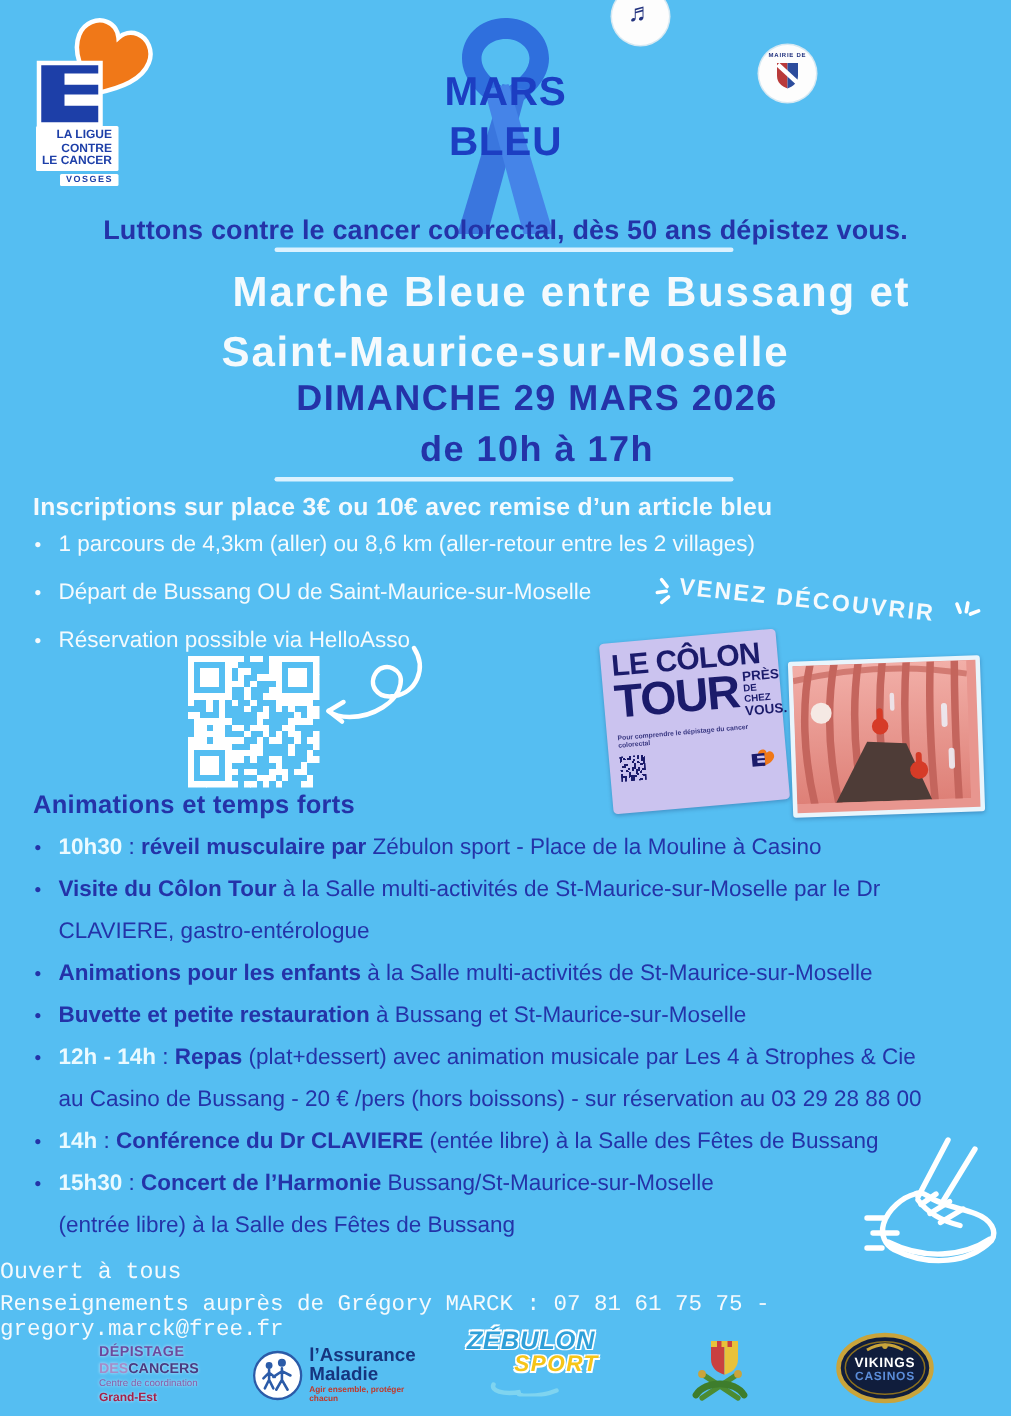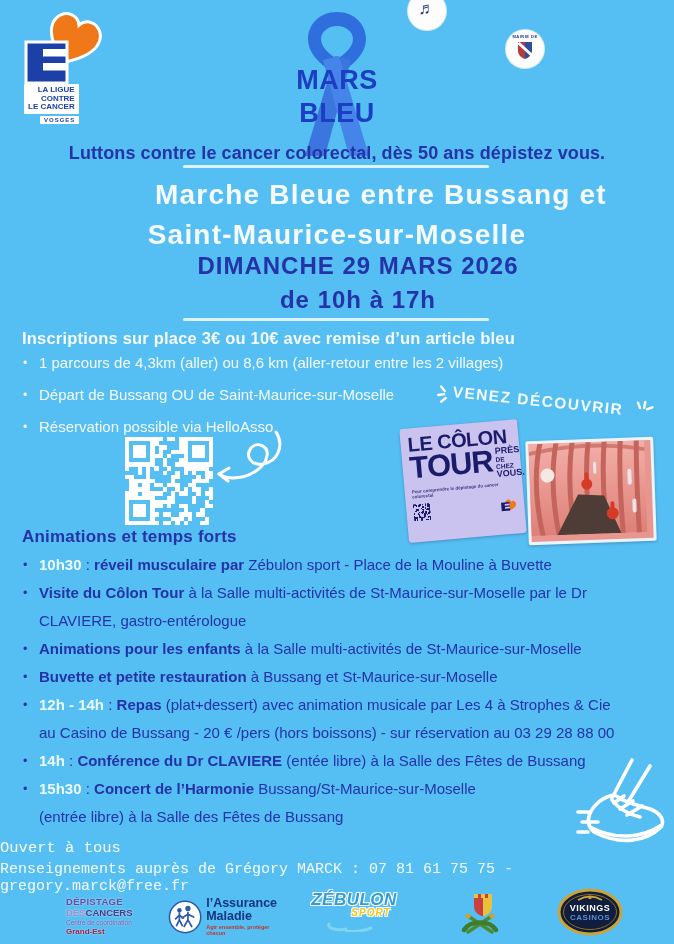--- a/index.html
+++ b/index.html
@@ -20,21 +20,21 @@
     margin:-4px 0 0 6px; background:#FFFFFF; width:fit-content; padding:2px 4px;
     color:var(--ligue-blue); font-weight:800; font-size:8px; line-height:8.5px;
     text-align:right; border-radius:1px;
   }
   .ligue-region{
     margin:2px 0 0 22px; background:#FFFFFF; width:fit-content; padding:1px 4px;
     color:var(--ligue-blue); font-weight:700; font-size:6px; letter-spacing:1px; border-radius:1px;
   }
   .ribbon-wrap{left:293px; top:8px; width:88px; height:150px;}
   .mars-text{
-    left:257px; top:64px; width:160px; text-align:center;
+    left:257px; top:45px; width:160px; text-align:center;
     color:var(--mars); font-weight:800; font-size:27px; line-height:33px; letter-spacing:.5px;
   }
   .tagline{
     left:0; top:143px; width:100%; text-align:center;
     color:var(--navy); font-weight:800; font-size:18px; letter-spacing:.1px;
   }
   .divider{left:183px; width:306px; height:3px; background:var(--underline); border-radius:2px;}
   .hr1{top:165px;} .hr2{top:318px;}
   .title-line{left:0; width:100%; text-align:center; color:var(--white-ink);
     font-weight:800; font-size:28px; letter-spacing:1.2px;}
@@ -98,21 +98,21 @@
   .dep .l4{color:#A62048; font-weight:800; font-size:8px; margin-top:1px;}
   .ass{left:168px; width:118px; display:flex; align-items:center; gap:4px;}
   .ass-txt .n{color:#16357F; font-weight:800; font-size:12.5px; line-height:12.5px;}
   .ass-txt .tg{color:#C0392B; font-size:5.5px; margin-top:2px; font-weight:700;}
   .zeb{left:306px; width:96px; text-align:center;}
   .zeb .n{
     color:#2F9FD8; font-weight:800; font-size:17px; letter-spacing:.5px; font-style:italic;
     text-shadow:-1px -1px 0 #fff,1px -1px 0 #fff,-1px 1px 0 #fff,1px 1px 0 #fff;
   }
   .zeb .s{
-    color:#F5C518; font-weight:800; font-size:10px; font-style:italic; letter-spacing:1px;
+    color:#F5C518; font-weight:800; font-size:15px; font-style:italic; letter-spacing:1px;
     margin-top:-3px; margin-left:34px;
     text-shadow:-1px -1px 0 #fff,1px -1px 0 #fff,-1px 1px 0 #fff,1px 1px 0 #fff;
   }
   .circle-logo{
     background:#FDFDFD; border-radius:50%; width:38px; height:38px; position:relative;
     box-shadow:0 0 0 1px #d6e8f2;
   }
   .harm{left:408px;}
   .harm .lbl{position:absolute; top:4px; width:100%; text-align:center; color:#23337F; font-size:4px; font-weight:700; letter-spacing:.8px;}
   .harm .clef{position:absolute; top:7px; width:100%; text-align:center; color:#23337F; font-size:17px;}
@@ -541,21 +541,21 @@
       <rect x="64" y="20" width="3" height="12" rx="1.5" fill="#ECECF4" opacity=".85"></rect>
       <rect x="55" y="30" width="4" height="10" rx="2" fill="#D63B27"></rect>
       <circle cx="57" cy="42" r="5.5" fill="#D63B27"></circle>
       <rect x="80" y="60" width="4" height="10" rx="2" fill="#D63B27"></rect>
       <circle cx="82" cy="72" r="6" fill="#D63B27"></circle>
     </svg>
   </div>
 
   <div class="abs sec-heading anim-h">Animations et temps forts</div>
   <ul class="abs plist anim-list" id="anim-list">
-      <li><span class="dot">•</span><span class="seg-time">10h30</span><span class="seg-n"> : </span><span class="seg-b">réveil musculaire par</span><span class="seg-n"> Zébulon sport - Place de la Mouline à Buvette</span></li>
+      <li><span class="dot">•</span><span class="seg-time">10h30</span><span class="seg-n"> : </span><span class="seg-b">réveil musculaire par</span><span class="seg-n"> Zébulon sport - Place de la Mouline à Casino</span></li>
       <li><span class="dot">•</span><span class="seg-b">Visite du Côlon Tour</span><span class="seg-n"> à la Salle multi-activités de St-Maurice-sur-Moselle par le Dr</span><br><span class="seg-n">CLAVIERE, gastro-entérologue</span></li>
       <li><span class="dot">•</span><span class="seg-b">Animations pour les enfants</span><span class="seg-n"> à la Salle multi-activités de St-Maurice-sur-Moselle</span></li>
       <li><span class="dot">•</span><span class="seg-b">Buvette et petite restauration</span><span class="seg-n"> à Bussang et St-Maurice-sur-Moselle</span></li>
       <li><span class="dot">•</span><span class="seg-time">12h - 14h</span><span class="seg-n"> : </span><span class="seg-b">Repas</span><span class="seg-n"> (plat+dessert) avec animation musicale par Les 4 à Strophes &amp; Cie</span><br><span class="seg-n">au Casino de Bussang - 20 € /pers (hors boissons) - sur réservation au 03 29 28 88 00</span></li>
       <li><span class="dot">•</span><span class="seg-time">14h</span><span class="seg-n"> : </span><span class="seg-b">Conférence du Dr CLAVIERE</span><span class="seg-n"> (entée libre) à la Salle des Fêtes de Bussang</span></li>
       <li><span class="dot">•</span><span class="seg-time">15h30</span><span class="seg-n"> : </span><span class="seg-b">Concert de l’Harmonie</span><span class="seg-n">  Bussang/St-Maurice-sur-Moselle</span><br><span class="seg-n">(entrée libre) à la Salle des Fêtes de Bussang</span></li>
     </ul>
 
   <svg class="abs shoe" viewBox="0 0 96 104">
     <g fill="none" stroke="#FFFFFF" stroke-width="3.6" stroke-linecap="round" stroke-linejoin="round">

